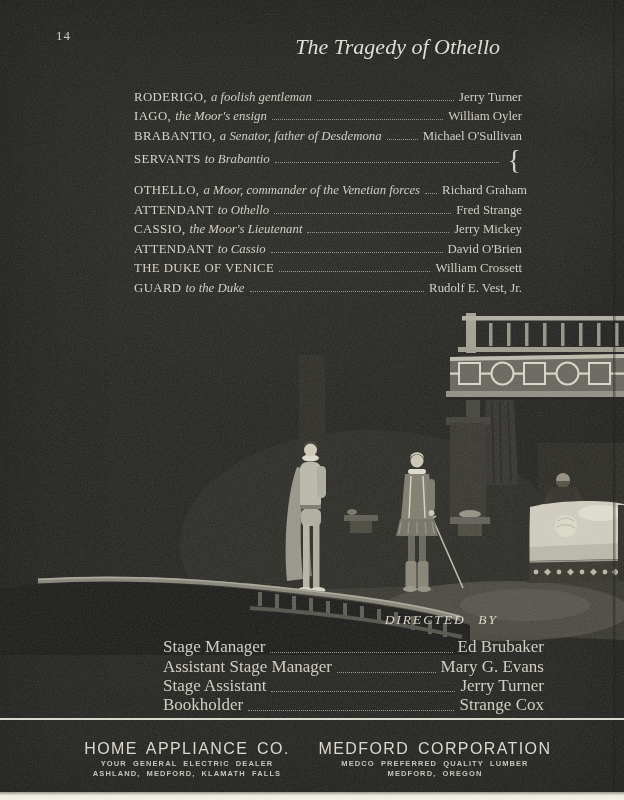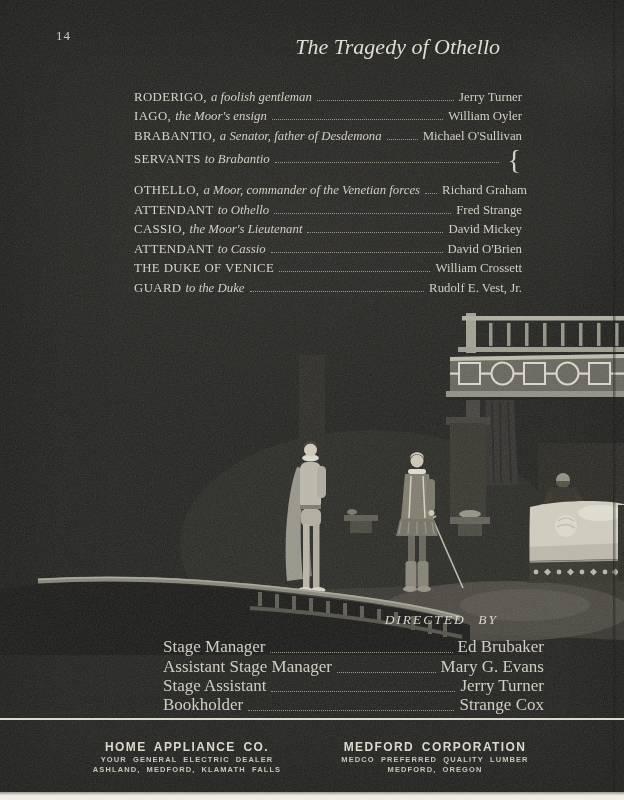--- a/index.html
+++ b/index.html
@@ -31,21 +31,21 @@
   .srv-names{text-align:right;line-height:15.5px;white-space:nowrap;}
   .gap-before{margin-top:3px;}
   .directed{position:absolute;right:126px;top:612px;font-size:13.5px;letter-spacing:2px;word-spacing:7px;color:#d6d3c7;z-index:5;font-style:italic;}
   .credits{position:absolute;left:119px;top:638px;width:381px;font-size:17px;color:#ccc9bd;z-index:5;margin-left:44px;}
   .credits .c-row{height:19.3px;}
   .rule{position:absolute;left:0;top:718px;width:624px;height:2px;background:#d8d5ca;z-index:5;}
   .ads{position:absolute;left:0;top:740px;width:624px;z-index:5;
        font-family:"Liberation Sans","DejaVu Sans",sans-serif;}
   .ad{position:absolute;top:0;width:250px;text-align:center;}
   .ad1{left:62px;} .ad2{left:310px;}
-  .ad-title{font-size:12px;font-weight:700;letter-spacing:1.4px;word-spacing:3px;color:#d9d6ca;}
+  .ad-title{font-size:16px;font-weight:400;letter-spacing:1.4px;word-spacing:3px;color:#d9d6ca;}
   .ad-line{font-size:7.5px;font-weight:700;letter-spacing:1.1px;word-spacing:3px;color:#c2bfb3;margin-top:1px;}
   .edge-strip{position:absolute;left:0;top:792px;width:624px;height:8px;
       background:linear-gradient(#8e8b81,#efece3 45%,#f2efe6);z-index:6;}
   .gutter{position:absolute;left:613px;top:0;width:3px;height:792px;z-index:4;
       background:linear-gradient(90deg,rgba(0,0,0,.55),rgba(0,0,0,.15));}
   .photo{position:absolute;left:0;top:295px;z-index:1;}
   .grain{position:absolute;left:0;top:0;z-index:9;pointer-events:none;opacity:.5;}
 </style>
 </head>
 <body>
@@ -82,21 +82,21 @@
       <span class="actor">Richard Graham</span>
     </div>
     <div class="c-row">
       <span class="role"><span class="cap">ATTENDANT</span><span class="desc">to Othello</span></span>
       <span class="leader"></span>
       <span class="actor">Fred Strange</span>
     </div>
     <div class="c-row">
       <span class="role"><span class="cap">CASSIO,</span><span class="desc">the Moor's Lieutenant</span></span>
       <span class="leader"></span>
-      <span class="actor">David Mickey</span>
+      <span class="actor">Jerry Mickey</span>
     </div>
     <div class="c-row">
       <span class="role"><span class="cap">ATTENDANT</span><span class="desc">to Cassio</span></span>
       <span class="leader"></span>
       <span class="actor">David O'Brien</span>
     </div>
     <div class="c-row">
       <span class="role"><span class="cap">THE DUKE OF VENICE</span></span>
       <span class="leader"></span>
       <span class="actor">William Crossett</span>

